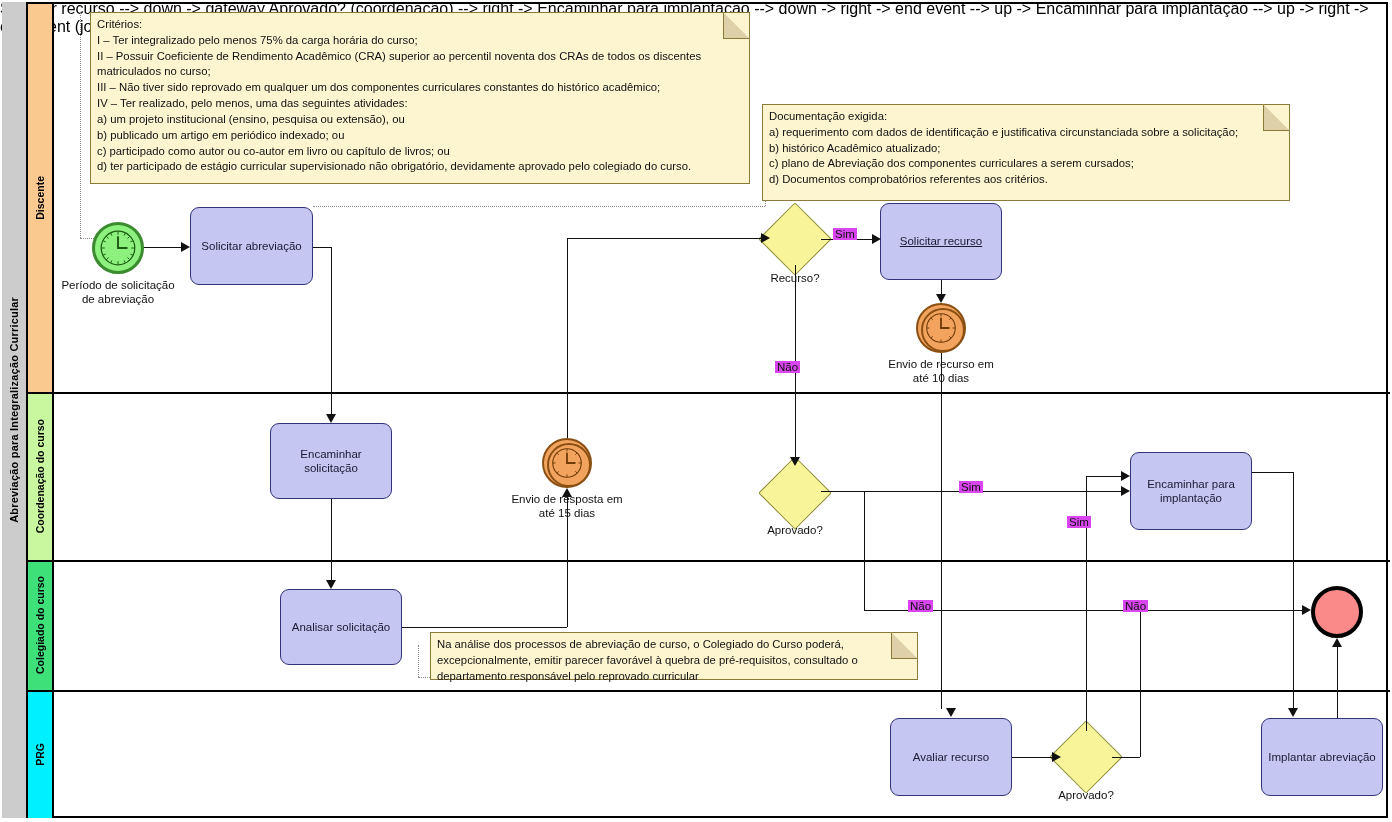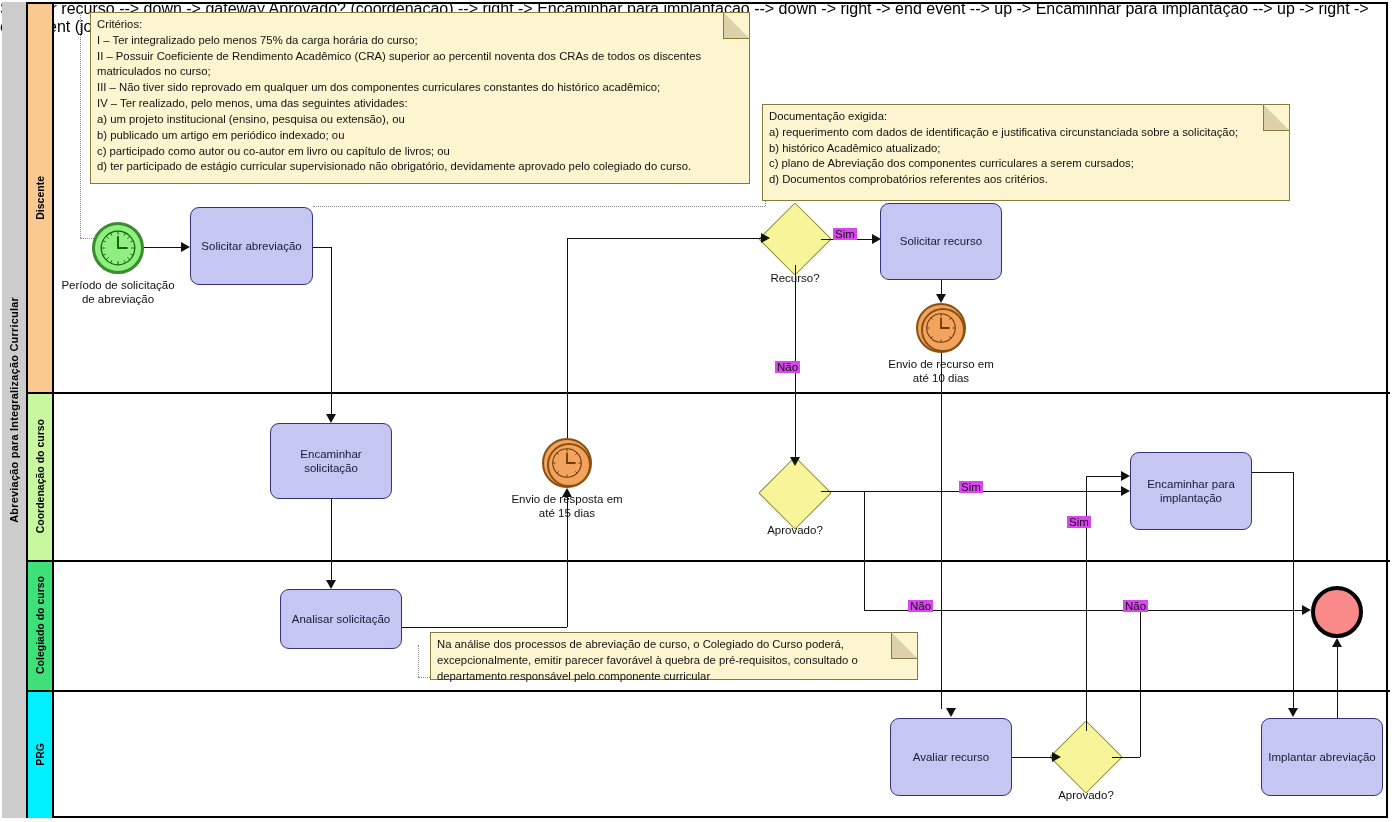--- a/index.html
+++ b/index.html
@@ -117,21 +117,21 @@
     <div class="fold"></div>
     <div class="note-txt" style="white-space: pre-line;">Documentação exigida:
 a) requerimento com dados de identificação e justificativa circunstanciada sobre a solicitação;
 b) histórico Acadêmico atualizado;
 c) plano de Abreviação dos componentes curriculares a serem cursados;
 d) Documentos comprobatórios referentes aos critérios.</div>
   </div>
 
   <div class="note" style="left:430px;top:632px;width:488px;height:48px;">
     <div class="fold"></div>
-    <div class="note-txt" style="white-space: pre-line;">Na análise dos processos de abreviação de curso, o Colegiado do Curso poderá, excepcionalmente, emitir parecer favorável à quebra de pré-requisitos, consultado o departamento responsável pelo componente curricular</div>
+    <div class="note-txt" style="white-space: pre-line;">Na análise dos processos de abreviação de curso, o Colegiado do Curso poderá, excepcionalmente, emitir parecer favorável à quebra de pré-requisitos, consultado o departamento responsável pelo reprovado curricular</div>
   </div>
 
   
   <div class="ev ev-start" style="left:92px;top:222px;width:52px;height:52px;">
     <svg class="clock" viewBox="0 0 52 52">
       <circle cx="26" cy="26" r="19" fill="none" stroke="#1c5c12" stroke-width="1.4"></circle>
       <g stroke="#1c5c12" stroke-width="1.1">
         <line x1="26" y1="7.5" x2="26" y2="11"></line>
           <line x1="26" y1="41" x2="26" y2="44.5"></line>
         <line x1="7.5" y1="26" x2="11" y2="26"></line>
@@ -160,21 +160,21 @@
   <div class="task" style="left:190px;top:207px;width:123px;height:78px;">
     <span style="white-space: pre-line;">Solicitar abreviação</span>
   </div>
 
   
   <div class="gw" style="left:769px;top:213px;"></div>
   <div class="gw-label" style="left:730px;top:272px;width:130px;">Recurso?</div>
 
   
   <div class="task" style="left:880px;top:203px;width:122px;height:77px;">
-    <span style="white-space: pre-line;">Solicitar recurso</span>
+    <span style="white-space: pre-line; text-decoration: underline;">Solicitar recurso</span>
   </div>
 
   
   <div class="ev ev-inter-outer" style="left:916px;top:303px;width:50px;height:50px;">
     <div class="ev-inter-inner" style="left:3px;top:3px;width:40px;height:40px;"></div>
     <svg class="clock" viewBox="0 0 50 50">
       <circle cx="25" cy="25" r="15.5" fill="none" stroke="#703c06" stroke-width="1.2"></circle>
       <g stroke="#703c06" stroke-width="1">
         <line x1="25" y1="9.5" x2="25" y2="12.5"></line>
           <line x1="25" y1="37.5" x2="25" y2="40.5"></line>
@@ -224,21 +224,21 @@
   <div class="gw" style="left:769px;top:467px;"></div>
   <div class="gw-label" style="left:730px;top:524px;width:130px;">Aprovado?</div>
 
   
   <div class="task" style="left:1130px;top:452px;width:122px;height:78px;">
     <span style="white-space: pre-line;">Encaminhar para
 implantação</span>
   </div>
 
   
-  <div class="task" style="left:280px;top:589px;width:122px;height:60px;align-items:center;">
+  <div class="task" style="left:280px;top:589px;width:122px;height:76px;align-items:center;">
     <span style="white-space: pre-line;">Analisar solicitação</span>
   </div>
 
   
   <div class="ev ev-end" style="left:1311px;top:586px;width:52px;height:52px;"></div>
 
   
   <div class="task" style="left:890px;top:718px;width:122px;height:78px;">
     <span style="white-space: pre-line;">Avaliar recurso</span>
   </div>

